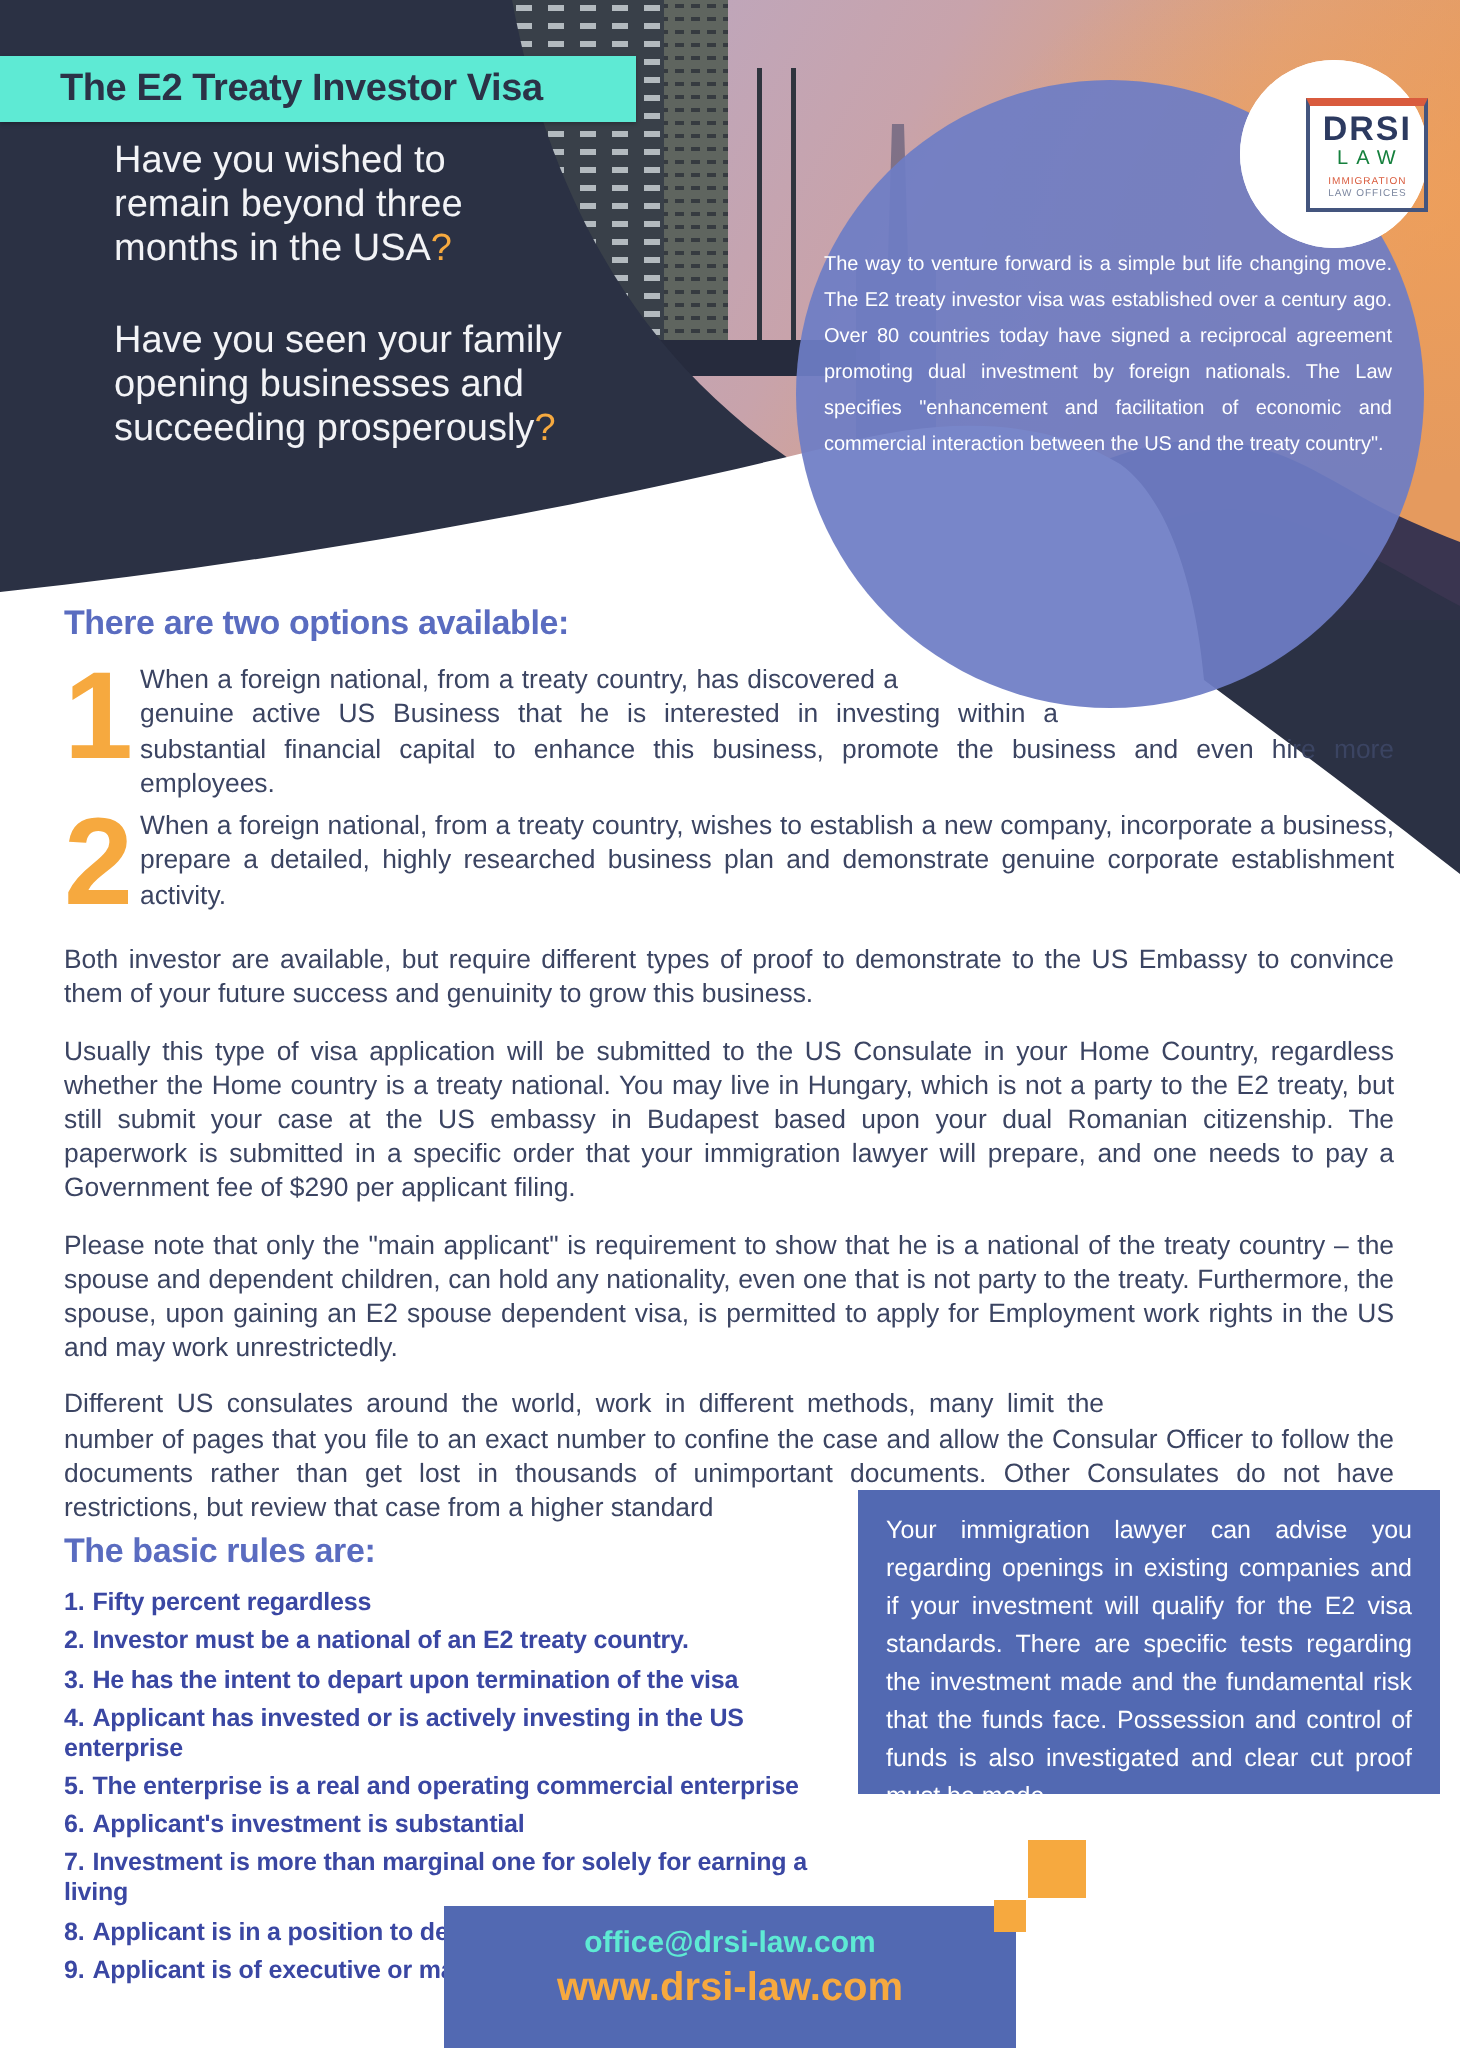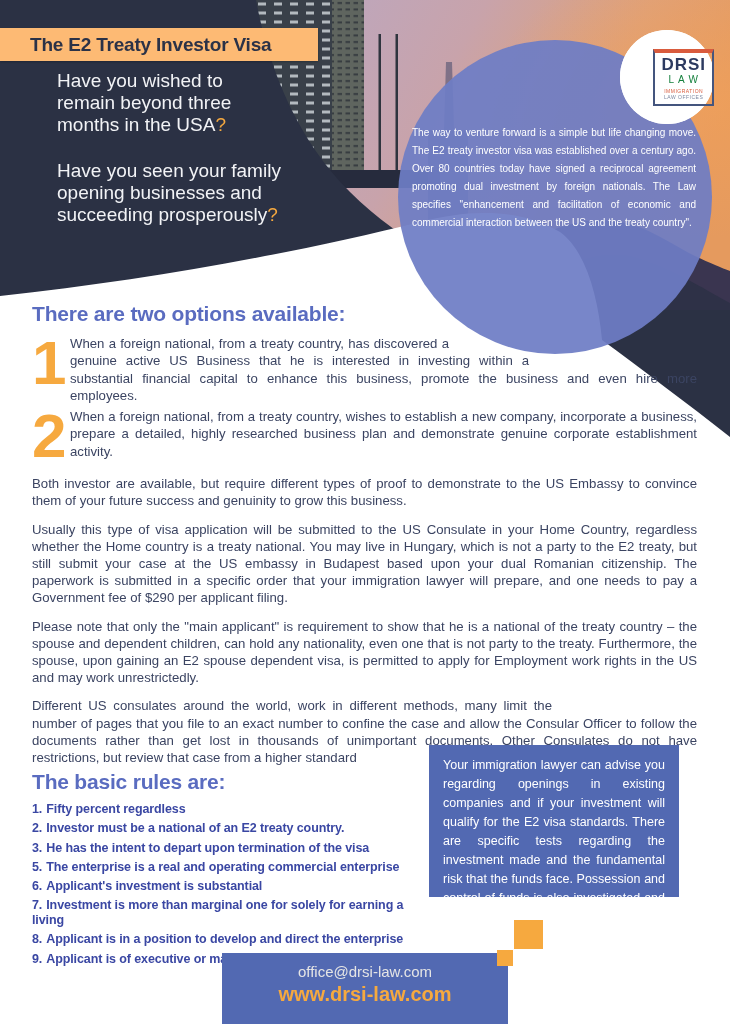--- a/index.html
+++ b/index.html
@@ -1,20 +1,20 @@
 <!DOCTYPE html>
 <html><head>
 <meta charset="utf-8">
 <style>
   html,body{margin:0;padding:0;background:#e8e8e8;}
   .page{position:relative;width:730px;height:1024px;background:#ffffff;overflow:hidden;
         font-family:"Liberation Sans", sans-serif;}
   .hero-svg{position:absolute;left:0;top:0;z-index:1;}
 
-  .banner{position:absolute;left:0;top:28px;width:318px;height:33px;background:#fdba74;
+  .banner{position:absolute;left:0;top:28px;width:318px;height:33px;background:#5eead4;
           z-index:5;display:flex;align-items:center;box-shadow:0 1px 2px rgba(0,0,0,.25);}
   .banner span{padding-left:30px;font-size:19px;font-weight:700;color:#2b3247;letter-spacing:-.2px;}
 
   .questions{position:absolute;left:57px;top:70px;z-index:5;}
   .questions p{margin:0 0 24px;font-size:19px;font-weight:400;color:#f2f3f6;line-height:22px;}
   .questions .q1{width:212px;}
   .questions .q2{width:274px;}
   .qm{color:#f6a93f;}
 
   .logo-circle{position:absolute;left:620px;top:30px;width:94px;height:94px;border-radius:50%;
@@ -22,43 +22,43 @@
   .logo-box{border:2px solid #44557e;border-top:4px solid #d95b3d;padding:3px 6px 4px;text-align:center;}
   .logo-drsi{font-size:17px;font-weight:800;color:#2c3a60;letter-spacing:1px;line-height:17px;}
   .logo-law{font-size:10px;font-weight:400;color:#15803d;letter-spacing:4px;line-height:13px;margin-left:3px;}
   .logo-sub1{font-size:5px;color:#d95b3d;letter-spacing:.5px;margin-top:3px;line-height:5px;}
   .logo-sub2{font-size:5px;color:#7c87a0;letter-spacing:.5px;margin-top:1px;line-height:5px;}
 
   .circle-text{position:absolute;left:412px;top:124px;width:284px;z-index:5;color:#ffffff;
                font-size:10px;font-weight:500;line-height:18px;text-align:justify;}
 
   .content{position:absolute;left:32px;top:296px;width:665px;z-index:3;color:#3b4462;}
-  .sec-heading{margin:6px 0 9px;font-size:21px;font-weight:700;color:#5a6cc0;letter-spacing:-.2px;}
+  .sec-heading{margin:6px 0 9px;font-size:17px;font-weight:700;color:#5a6cc0;letter-spacing:-.2px;}
   .option{display:flex;margin-bottom:4px;}
   .opt-num{width:38px;flex:0 0 38px;font-size:62px;line-height:56px;font-weight:700;color:#f6a93f;letter-spacing:-2px;}
   .opt-text{flex:1;font-size:13.2px;line-height:17.3px;font-weight:500;text-align:justify;}
   .sp1{float:right;width:248px;height:17px;}
   .sp2{float:right;clear:right;width:168px;height:17px;}
   .sp3{float:right;width:145px;height:17px;}
   .body-p{margin:11px 0 0;font-size:13.2px;line-height:17.2px;font-weight:500;text-align:justify;}
   .rules-heading{margin:4px 0 0 0;}
   .rules-list{margin:8px 0 0;padding:0;list-style:none;width:395px;}
   .rules-list li{margin-bottom:4.2px;font-size:12.5px;line-height:15px;font-weight:700;color:#3a47a3;letter-spacing:-.1px;}
   .rules-list .rnum{margin-right:4px;}
 
-  .side-box{position:absolute;left:429px;top:745px;width:250px;height:152px;background:#5269b2;
+  .side-box{position:absolute;left:429px;top:745px;width:291px;height:152px;background:#5269b2;
             box-sizing:border-box;padding:11px 14px;z-index:4;color:#ffffff;font-size:12.5px;
             font-weight:500;line-height:19px;text-align:justify;}
 
   .sq-big{position:absolute;left:514px;top:920px;width:29px;height:29px;background:#f6a93f;z-index:6;}
   .sq-small{position:absolute;left:497px;top:950px;width:16px;height:16px;background:#f6a93f;z-index:8;}
 
   .footer-box{position:absolute;left:222px;top:953px;width:286px;height:71px;background:#5269b2;
               z-index:7;text-align:center;}
-  .footer-email{margin-top:10px;font-size:15px;font-weight:400;color:#e5e5e5;}
+  .footer-email{margin-top:10px;font-size:15px;font-weight:700;color:#5eead4;}
   .footer-site{margin-top:3px;font-size:20px;font-weight:700;color:#f6a93f;}
 </style>
 </head>
 <body>
 
 <div class="page">
 
   <svg class="hero-svg" width="730" height="520" viewBox="0 0 730 520">
     <defs>
       <linearGradient id="sky" x1="0" y1="0" x2="1" y2="0.35">
@@ -154,20 +154,21 @@
     <p class="body-p">
       <span class="sp3"></span>
       <span>Different US consulates around the world, work in different methods, many limit the number of pages that you file to an exact number to confine the case and allow the Consular Officer to follow the documents rather than get lost in thousands of unimportant documents. Other Consulates do not have restrictions, but review that case from a higher standard</span>
     </p>
 
     <h2 class="sec-heading rules-heading">The basic rules are:</h2>
     <ol class="rules-list" id="rules-list">
         <li><span class="rnum">1.</span><span class="rtxt">Fifty percent regardless</span></li>
         <li><span class="rnum">2.</span><span class="rtxt">Investor must be a national of an E2 treaty country.</span></li>
         <li><span class="rnum">3.</span><span class="rtxt">He has the intent to depart upon termination of the visa</span></li>
+        <li><span class="rnum">4.</span><span class="rtxt">Applicant has invested or is actively investing in the US enterprise</span></li>
         <li><span class="rnum">5.</span><span class="rtxt">The enterprise is a real and operating commercial enterprise</span></li>
         <li><span class="rnum">6.</span><span class="rtxt">Applicant's investment is substantial</span></li>
         <li><span class="rnum">7.</span><span class="rtxt">Investment is more than marginal one for solely for earning a living</span></li>
         <li><span class="rnum">8.</span><span class="rtxt">Applicant is in a position to develop and direct the enterprise</span></li>
         <li><span class="rnum">9.</span><span class="rtxt">Applicant is of executive or managerial qualifications.</span></li>
       </ol>
   </div>
 
   <div class="side-box">Your immigration lawyer can advise you regarding openings in existing companies and if your investment will qualify for the E2 visa standards. There are specific tests regarding the investment made and the fundamental risk that the funds face. Possession and control of funds is also investigated and clear cut proof must be made.</div>
 

